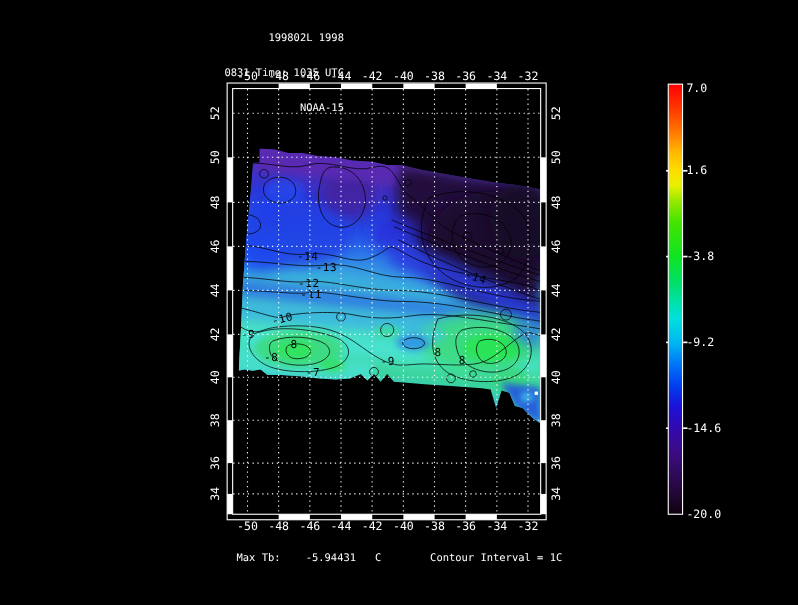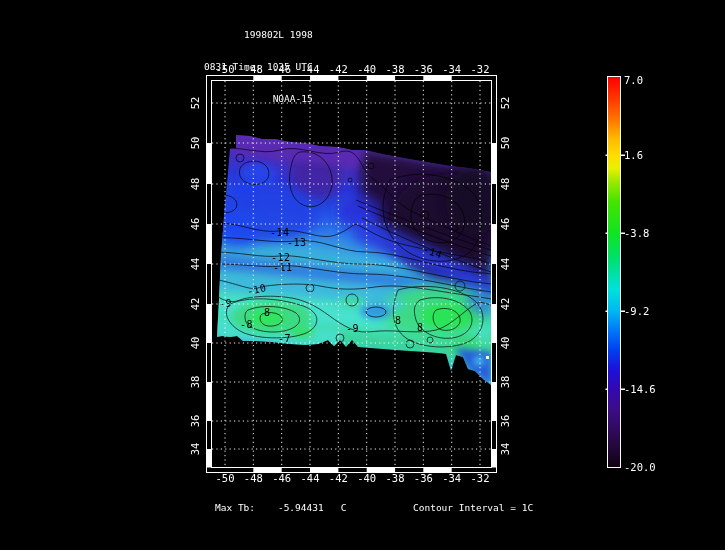--- a/index.html
+++ b/index.html
@@ -1,21 +1,21 @@
 <!DOCTYPE html>
 <html><head>
 <meta charset="utf-8">
 <style>
   html,body{margin:0;padding:0;background:#000;}
   .stage{position:relative;width:725px;height:550px;background:#000;overflow:hidden;
          font-family:"DejaVu Sans Mono","Liberation Mono",monospace;color:#fff;}
   .hdr{position:absolute;left:204px;top:9px;font-size:9.5px;line-height:10.6px;white-space:pre;text-align:right;}
   .ftr{position:absolute;top:502px;left:0;width:725px;font-size:9.5px;white-space:pre;}
   .ftr .maxtb{position:absolute;left:215px;top:0;}
-  .ftr .cint{position:absolute;left:413px;top:0;}
+  .ftr .cint{position:absolute;left:391px;top:0;}
   svg{position:absolute;left:0;top:0;}
   text{font-family:"DejaVu Sans Mono","Liberation Mono",monospace;}
   .tick{font-size:10.5px;fill:#fff;}
   .cbl{font-size:10.5px;fill:#fff;}
   .clab{font-size:10px;fill:#000;letter-spacing:0.5px;}
 </style>
 </head>
 <body>
 
 <div class="stage">

